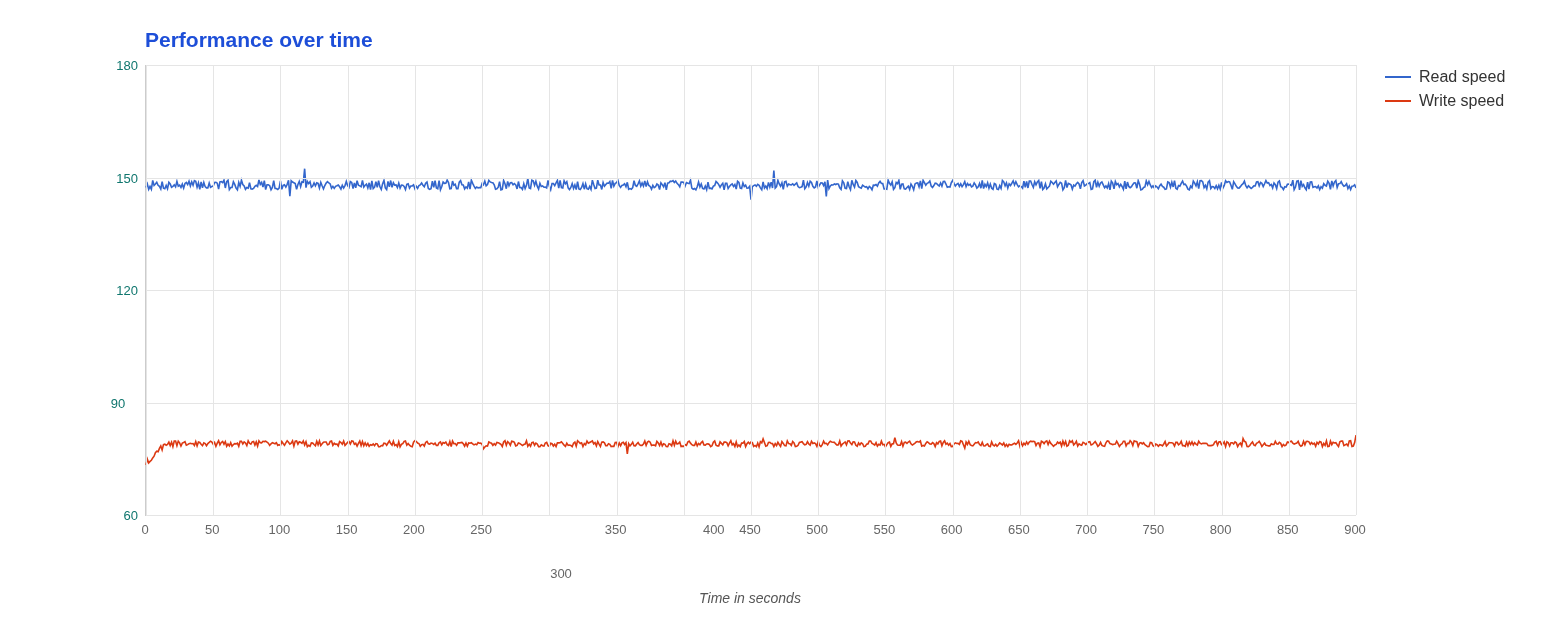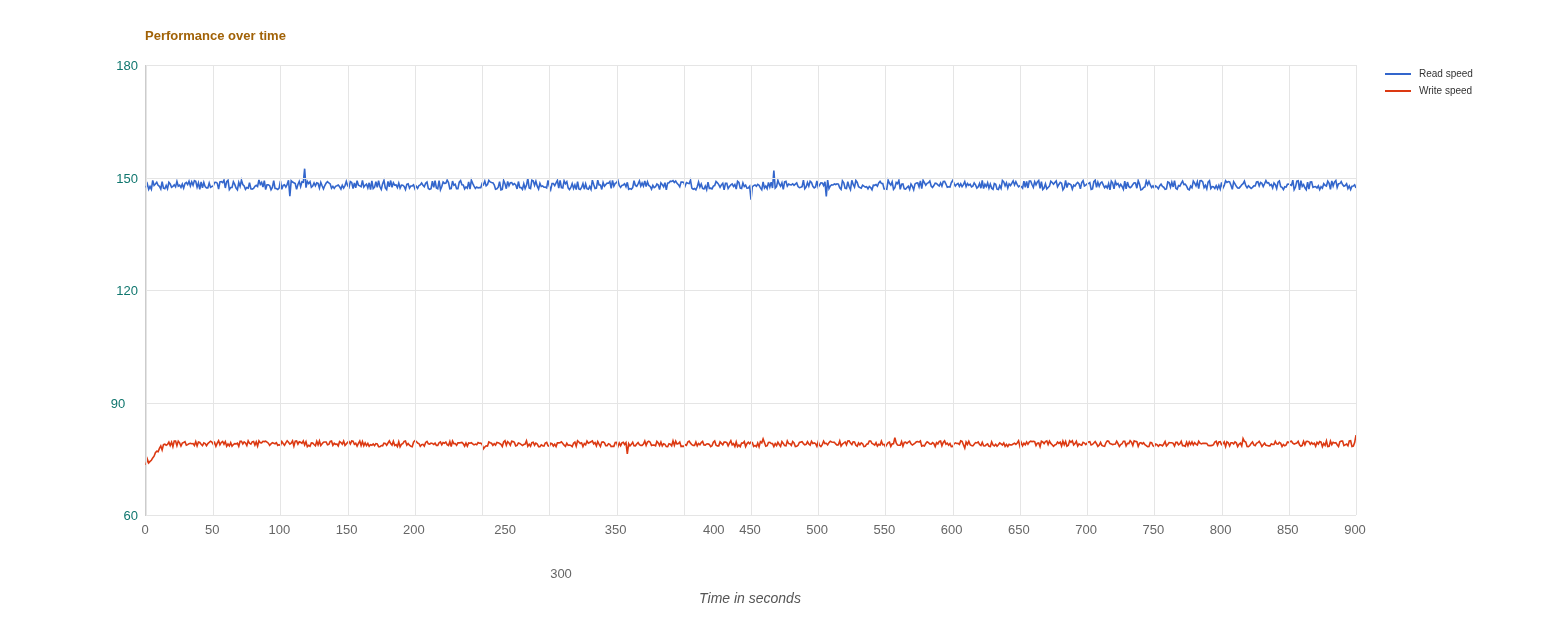--- a/index.html
+++ b/index.html
@@ -1,25 +1,25 @@
 <!DOCTYPE html>
 <html><head>
 <meta charset="utf-8">
 <style>
   html,body{margin:0;padding:0;background:#fff;font-family:Arial,Helvetica,sans-serif;color:#333;}
   .wrap{position:relative;width:1566px;height:628px;}
-  .title{position:absolute;left:145px;top:28px;font-size:13px;font-weight:bold;color:#a16207;}
+  .title{position:absolute;left:145px;top:28px;font-size:21px;font-weight:bold;color:#1d4ed8;}
   .plot{position:absolute;left:145px;top:65px;width:1210px;height:450px;border-left:1px solid #ccc;border-bottom:1px solid #ccc;}
   .grid-v{position:absolute;top:0;bottom:0;border-left:1px solid #e5e5e5;}
   .grid-h{position:absolute;left:0;right:0;border-top:1px solid #e5e5e5;}
   .ytick{position:absolute;right:1428px;width:40px;text-align:right;font-size:13px;color:#0f766e;transform:translateY(-50%);}
   .xtick{position:absolute;top:522px;font-size:13px;color:#666;transform:translateX(-50%);}
   .xlabel{position:absolute;top:590px;width:1210px;left:145px;text-align:center;font-style:italic;font-size:14px;color:#555;}
   svg.lines{position:absolute;left:0;top:0;width:1210px;height:450px;overflow:visible;}
-  .legend{position:absolute;left:1385px;top:68px;font-size:10px;color:#333;}
+  .legend{position:absolute;left:1385px;top:68px;font-size:16px;color:#333;}
   .legend-row{display:flex;align-items:center;margin-bottom:6px;}
   .legend-swatch{width:26px;height:0;border-top:2px solid;margin-right:8px;}
 </style>
 </head>
 <body>
 <div class="wrap">
 
 <div class="title">Performance over time</div>
 
 <div class="plot">
@@ -64,21 +64,21 @@
     <span class="legend-swatch" id="sw1" style="border-color: rgb(220, 57, 18);"></span>
     <span>Write speed</span>
   </div>
 </div>
 
 <div class="xtick" style="left: 145px;">0</div>
     <div class="xtick" style="left: 212.222px;">50</div>
     <div class="xtick" style="left: 279.444px;">100</div>
     <div class="xtick" style="left: 346.667px;">150</div>
     <div class="xtick" style="left: 413.889px;">200</div>
-    <div class="xtick" style="left: 481.111px; margin-left: 24px;">250</div>
+    <div class="xtick" style="left: 481.111px;">250</div>
     <div class="xtick" style="left: 561px; margin-top: 44px;">300</div>
     <div class="xtick" style="left: 615.556px;">350</div>
     <div class="xtick" style="left: 682.778px; margin-left: 31px;">400</div>
     <div class="xtick" style="left: 750px;">450</div>
     <div class="xtick" style="left: 817.222px;">500</div>
     <div class="xtick" style="left: 884.444px;">550</div>
     <div class="xtick" style="left: 951.667px;">600</div>
     <div class="xtick" style="left: 1018.89px;">650</div>
     <div class="xtick" style="left: 1086.11px;">700</div>
     <div class="xtick" style="left: 1153.33px;">750</div>

